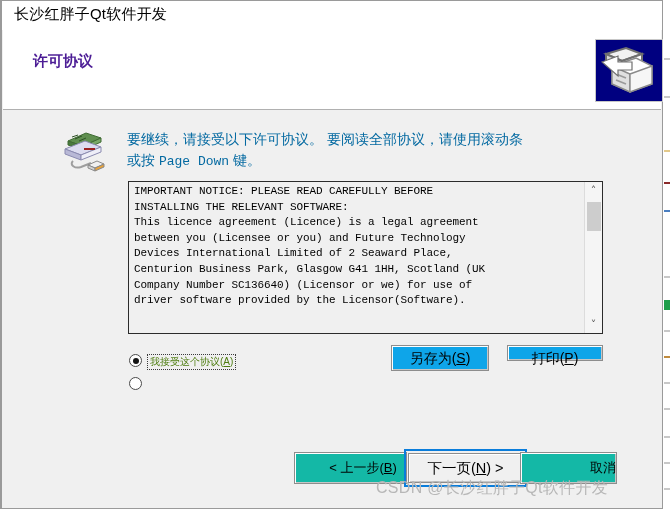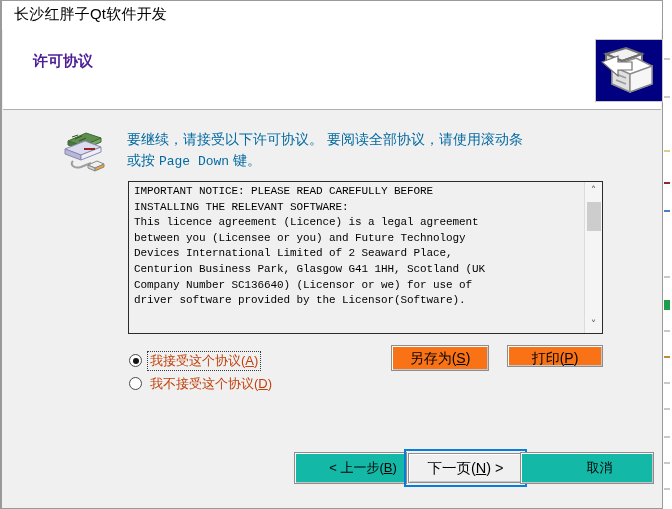--- a/index.html
+++ b/index.html
@@ -229,35 +229,35 @@
     position: absolute;
     left: 2.5px;
     top: 2.5px;
     width: 6px;
     height: 6px;
     border-radius: 50%;
     background: #141414;
   }
   .radio-label {
     display: inline-block;
-    font-size: 13px;
-    color: #c2410c;
+    font-size: 10px;
+    color: #4d7c0f;
     margin-left: 6px;
     padding: 0 2px;
   }
   .radio-row.focused .radio-label {
     outline: 1px dotted #3a3a3a;
     outline-offset: 0px;
   }
   .radio-label u { text-decoration: underline; }
 
   
   .btn {
     position: absolute;
-    background: #f97316;
+    background: #0ea5e9;
     border: 1px solid #8d8d8d;
     box-shadow: inset 1px 1px 0 #ffffff, inset -1px -1px 0 #c6c6c6;
     box-sizing: border-box;
     font-family: "Liberation Sans", sans-serif;
     font-size: 14px;
     color: #000000;
     text-align: center;
     cursor: default;
     white-space: nowrap;
   }
@@ -267,21 +267,21 @@
     left: 388px;
     top: 234px;
     width: 98px;
     height: 26px;
     line-height: 24px;
   }
   .btn-print {
     left: 504px;
     top: 234px;
     width: 96px;
-    height: 22px;
+    height: 16px;
     line-height: 24px;
   }
 
   
   .footer {
     position: absolute;
     left: 1px;
     bottom: 1px;
     right: 1px;
     height: 80px;
@@ -298,21 +298,21 @@
     font-size: 13px;
     color: #000000;
     text-align: center;
     line-height: 30px;
     white-space: nowrap;
     padding-left: 25px;
   }
   .nav-btn u { text-decoration: underline; }
 
   .btn-back   { left: 291px; width: 113px; }
-  .btn-cancel { left: 517px; width: 134px; }
+  .btn-cancel { left: 517px; width: 97px; text-align: right; }
 
   .btn-next-wrap {
     position: absolute;
     left: 401px;
     top: 22px;
     width: 123px;
     height: 38px;
     border: 2px solid #0a7ddb;
     box-sizing: border-box;
     background: transparent;
@@ -446,21 +446,21 @@
         </div>
       </div>
 
       <div class="radio-group">
 
         <div class="radio-row focused">
           <span class="radio-mark checked"></span><span class="radio-label"><span>我接受这个协议(</span><u>A</u><span>)</span></span>
         </div>
 
         <div class="radio-row">
-          <span class="radio-mark"></span><span class="radio-label"><span>我不接受这个协议(</span><u>D</u><span>)</span></span>
+          <span class="radio-mark"></span>
         </div>
 
       </div>
 
       <div class="btn btn-saveas"><span>另存为(</span><u>S</u><span>)</span></div>
 
       <div class="btn btn-print"><span>打印(</span><u>P</u><span>)</span></div>
 
     </div>
 
@@ -471,14 +471,15 @@
       <div class="btn-next-wrap">
         <div class="btn-next"><span>下一页(</span><u>N</u><span>) &gt;</span></div>
       </div>
 
       <div class="nav-btn btn-cancel">取消</div>
 
     </div>
 
   </div>
 
+  <div class="watermark">CSDN @长沙红胖子Qt软件开发</div>
 
 </div>
 
 </body></html>

